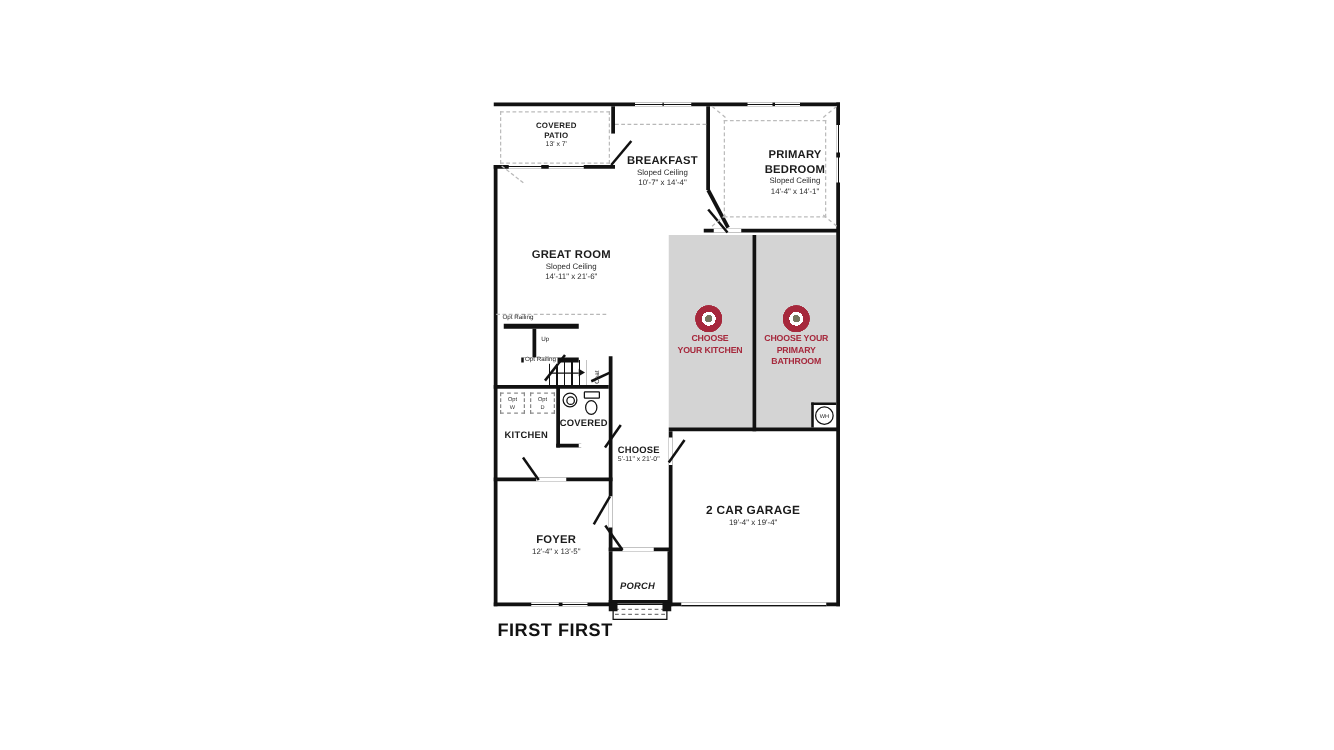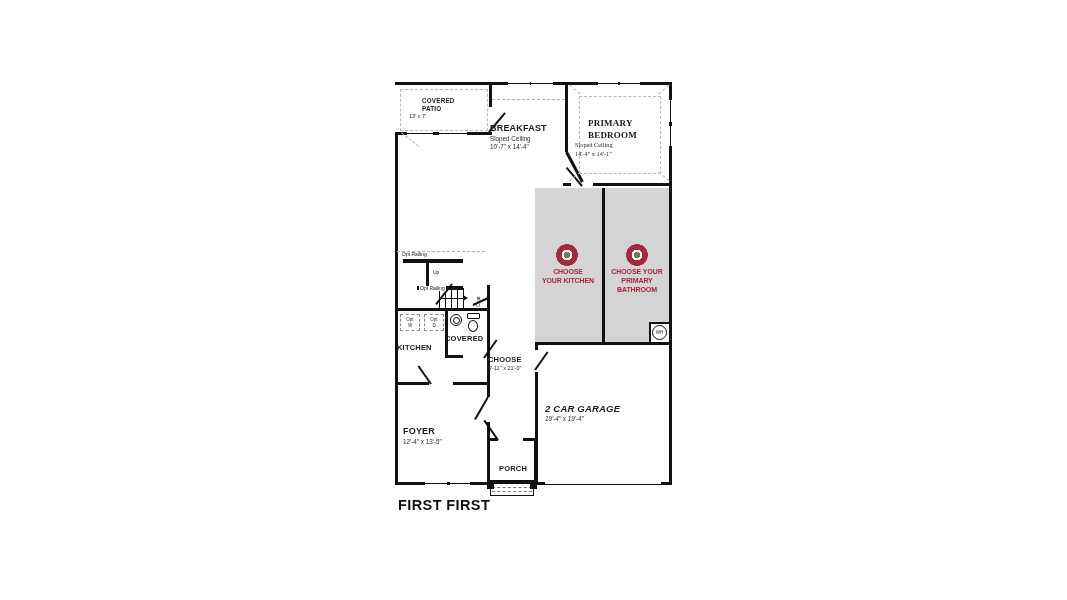--- a/index.html
+++ b/index.html
@@ -14,21 +14,21 @@
   }
   .plan{position:absolute;left:395px;top:82px;width:282px;height:421px;}
   .w{position:absolute;background:var(--wall-black);}
   .gap{position:absolute;background:#fff;}
   .winh{position:absolute;height:3px;background:linear-gradient(#fff 0 1px,var(--wall-black) 1px 2px,#fff 2px 3px);}
   .winv{position:absolute;width:3px;background:linear-gradient(90deg,#fff 0 1px,var(--wall-black) 1px 2px,#fff 2px 3px);}
   .leaf{position:absolute;background:var(--wall-black);}
   .dash{position:absolute;height:0;border-top:1px dashed #b8b8b8;}
   .drect{position:absolute;border:1px dashed #bcbcbc;}
   .gray{position:absolute;background:var(--highlight-gray);}
-  .lbl{position:absolute;text-align:left;line-height:1.3;color:#1b1b1b;}
+  .lbl{position:absolute;text-align:center;line-height:1.3;color:#1b1b1b;}
   .nm{display:block;font-weight:bold;font-size:9px;letter-spacing:.2px;}
   .nm.md{font-size:7.5px;}
   .nm.sm{font-size:6.3px;}
   .sub{display:block;font-size:6.3px;color:#2a2a2a;}
   .tiny{position:absolute;font-size:5px;color:#222;white-space:nowrap;line-height:1;}
   .tiny.bgw{background:#fff;padding:0 1px;}
   .cta-txt{position:absolute;text-align:center;color:var(--accent-red);
     font-size:7px;font-weight:bold;line-height:1.25;letter-spacing:-0.1px;}
   .target{position:absolute;width:22px;height:22px;border-radius:50%;
     background:radial-gradient(circle,#76765f 0 3px,#ffffff 3px 5.5px,var(--accent-red) 5.5px 11px,transparent 11px);}
@@ -176,41 +176,46 @@
 
   <div class="lbl" style="left:14px;top:15px;width:72px;">
     <span class="nm sm" style="width:46px;margin:0 auto;">COVERED PATIO</span>
     <span class="sub" style="font-size:5.5px;">13' x 7'</span>
   </div>
   <div class="lbl" style="left:95px;top:41px;width:80px;">
     <span class="nm">BREAKFAST</span>
     <span class="sub">Sloped Ceiling</span>
     <span class="sub">10'-7" x 14'-4"</span>
   </div>
-  <div class="lbl" style="left:180px;top:36px;width:90px;font-family:Liberation Serif, serif;">
+  <div class="lbl" style="left:196px;top:36px;width:90px;">
     <span class="nm" style="width:64px;margin:0 auto;">PRIMARY BEDROOM</span>
     <span class="sub">Sloped Ceiling</span>
     <span class="sub">14'-4" x 14'-1"</span>
   </div>
+  <div class="lbl" style="left:12px;top:116px;width:100px;">
+    <span class="nm">GREAT ROOM</span>
+    <span class="sub">Sloped Ceiling</span>
+    <span class="sub">14'-11" x 21'-6"</span>
+  </div>
   <div class="lbl" style="left:2px;top:261px;width:48px;">
     <span class="nm md">KITCHEN</span>
   </div>
   <div class="lbl" style="left:50px;top:252px;width:44px;">
     <span class="nm md">COVERED</span>
   </div>
   <div class="lbl" style="left:93px;top:273px;width:46px;">
     <span class="nm md">CHOOSE</span>
     <span class="sub" style="font-size:5.5px;">5'-11" x 21'-0"</span>
   </div>
   <div class="lbl" style="left:8px;top:344px;width:84px;">
     <span class="nm">FOYER</span>
     <span class="sub">12'-4" x 13'-5"</span>
   </div>
-  <div class="lbl" style="left:104px;top:382px;width:46px;">
+  <div class="lbl" style="left:92px;top:382px;width:46px;font-style:italic;">
     <span class="nm md">PORCH</span>
   </div>
-  <div class="lbl" style="left:150px;top:321px;width:115px;font-style:italic;">
+  <div class="lbl" style="left:150px;top:321px;width:115px;">
     <span class="nm" style="font-size:9.5px;">2 CAR GARAGE</span>
     <span class="sub">19'-4" x 19'-4"</span>
   </div>
 </div>
 
 <div class="title">FIRST FIRST</div>
 
 </body></html>

